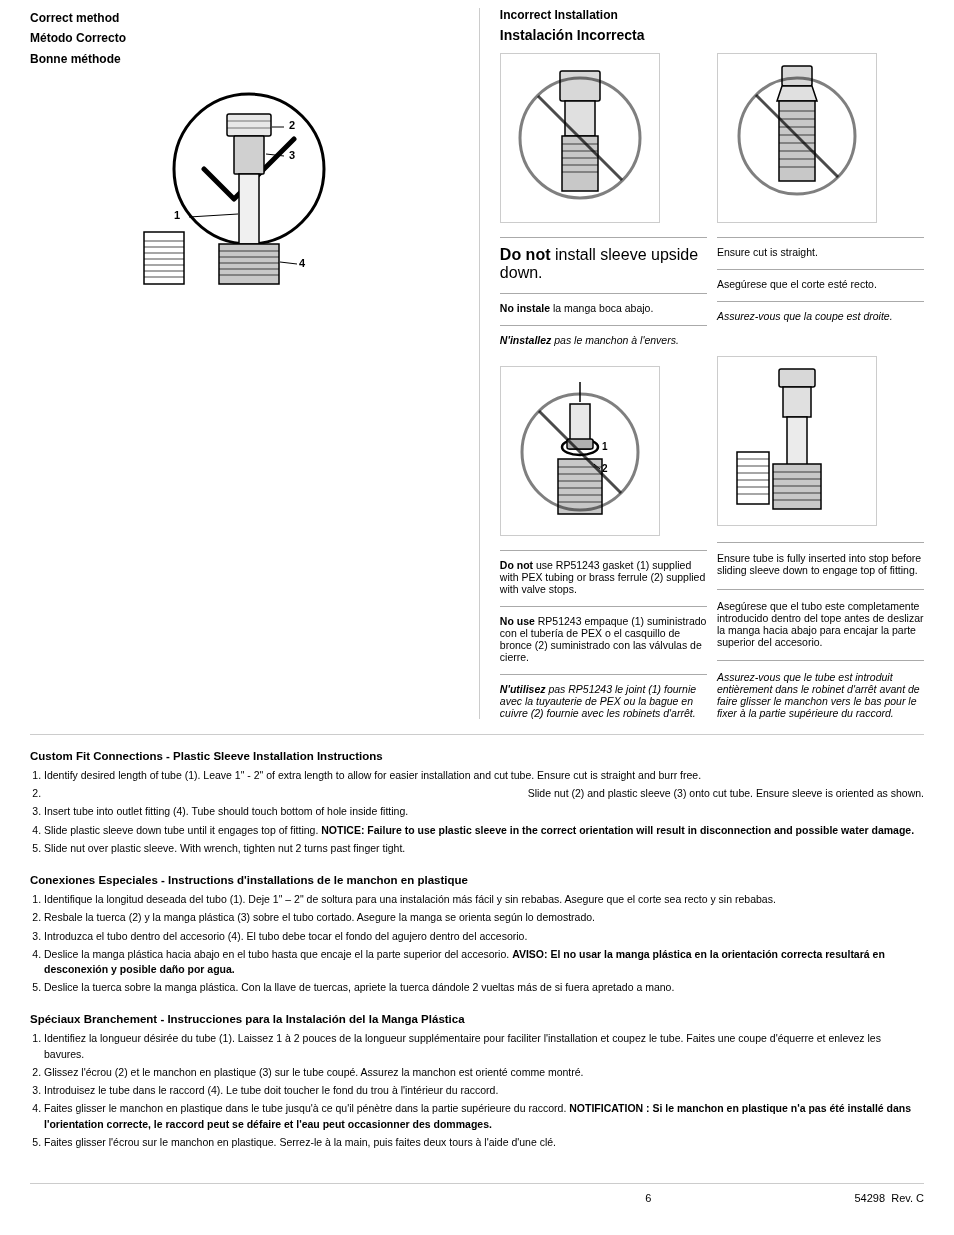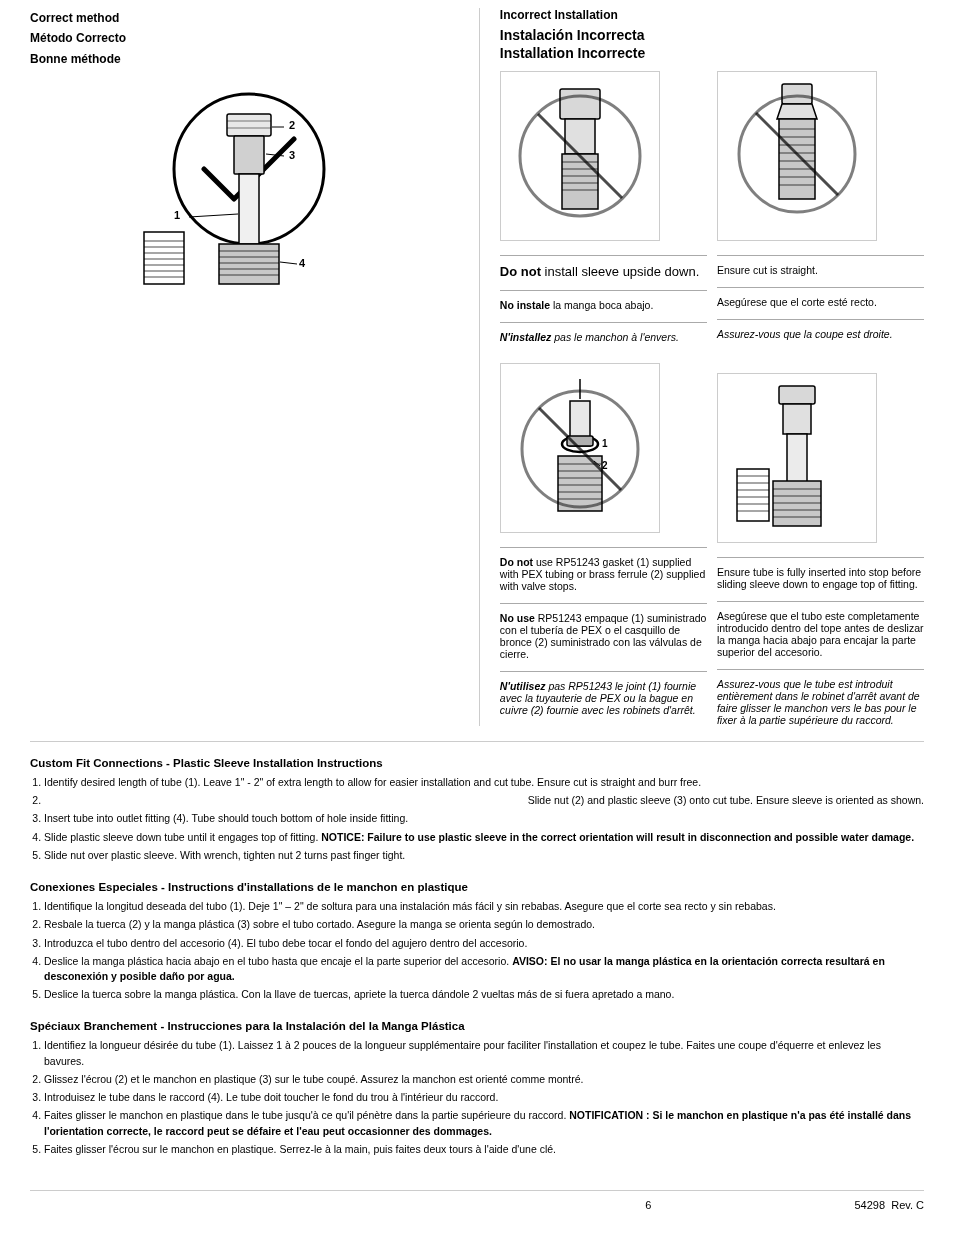--- a/index.html
+++ b/index.html
@@ -164,21 +164,20 @@
           <line x1="60" y1="181" x2="100" y2="181" stroke="#000" stroke-width="0.7"></line>
           <line x1="60" y1="187" x2="100" y2="187" stroke="#000" stroke-width="0.7"></line>
           <line x1="60" y1="193" x2="100" y2="193" stroke="#000" stroke-width="0.7"></line>
         </svg>
       </div>
     </div>
 
     <div class="right-panel">
       <div class="incorrect-title">Incorrect Installation</div>
       <div class="incorrect-subtitle">Instalación Incorrecta</div>
-      <div class="incorrect-subtitle">Installation Incorrecte</div>
 
       <div class="incorrect-grid">
 
         <div class="incorrect-item">
           <div class="diagram-box">
             <svg width="140" height="155" viewBox="0 0 140 155">
 
               <rect x="50" y="10" width="40" height="30" rx="2" fill="#d8d8d8" stroke="#000" stroke-width="1.5"></rect>
               <rect x="55" y="40" width="30" height="35" fill="#e0e0e0" stroke="#000" stroke-width="1.5"></rect>
 
@@ -188,21 +187,21 @@
               <line x1="52" y1="97" x2="88" y2="97" stroke="#000" stroke-width="0.7"></line>
               <line x1="52" y1="104" x2="88" y2="104" stroke="#000" stroke-width="0.7"></line>
               <line x1="52" y1="111" x2="88" y2="111" stroke="#000" stroke-width="0.7"></line>
 
               <circle cx="70" cy="77" r="60" fill="none" stroke="#000" stroke-width="3" opacity="0.5"></circle>
 
               <line x1="28" y1="35" x2="112" y2="119" stroke="#000" stroke-width="3" opacity="0.7"></line>
             </svg>
           </div>
           <div class="divider-line"></div>
-          <div style="font-size:13px;margin-bottom:3px;">
+          <div style="font-size:16px;margin-bottom:3px;">
             <span class="bold-text">Do not</span> install sleeve upside down.
           </div>
           <div class="divider-line"></div>
           <div style="font-size:10.5px;margin-bottom:3px;">
             <span class="bold-text">No instale</span> la manga boca abajo.
           </div>
           <div class="divider-line"></div>
           <div style="font-size:10.5px;font-style:italic;">
             <span style="font-style:italic;font-weight:bold;">N'installez</span> pas le manchon à l'envers.
           </div>
@@ -265,21 +264,21 @@
             </svg>
           </div>
           <div class="divider-line"></div>
           <div style="font-size:10.5px;margin-bottom:3px;"><span class="bold-text">Do not</span> use RP51243 gasket (1) supplied with PEX tubing or brass ferrule (2) supplied with valve stops.</div>
           <div class="divider-line"></div>
           <div style="font-size:10.5px;margin-bottom:3px;"><span class="bold-text">No use</span> RP51243 empaque (1) suministrado con el tubería de PEX o el casquillo de bronce (2) suministrado con las válvulas de cierre.</div>
           <div class="divider-line"></div>
           <div style="font-size:10.5px;font-style:italic;"><span style="font-style:italic;font-weight:bold;">N'utilisez</span> pas RP51243 le joint (1) fournie avec la tuyauterie de PEX ou la bague en cuivre (2) fournie avec les robinets d'arrêt.</div>
         </div>
 
-        <div class="incorrect-item" style="margin-top:20px;">
+        <div class="incorrect-item" style="margin-top:0;justify-content:space-between;">
           <div class="diagram-box">
             <svg width="140" height="155" viewBox="0 0 140 155">
 
               <rect x="52" y="5" width="36" height="18" rx="2" fill="#d8d8d8" stroke="#000" stroke-width="1.5"></rect>
 
               <rect x="56" y="23" width="28" height="30" fill="#e0e0e0" stroke="#000" stroke-width="1.5"></rect>
 
               <rect x="60" y="53" width="20" height="50" fill="#ebebeb" stroke="#000" stroke-width="1.5"></rect>
 
               <rect x="46" y="100" width="48" height="45" fill="#c8c8c8" stroke="#000" stroke-width="1.5"></rect>

